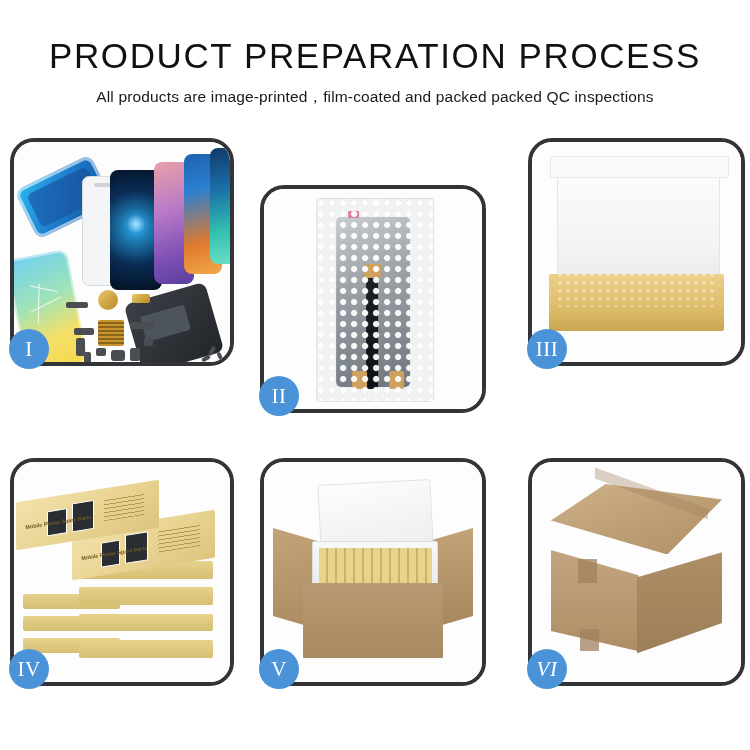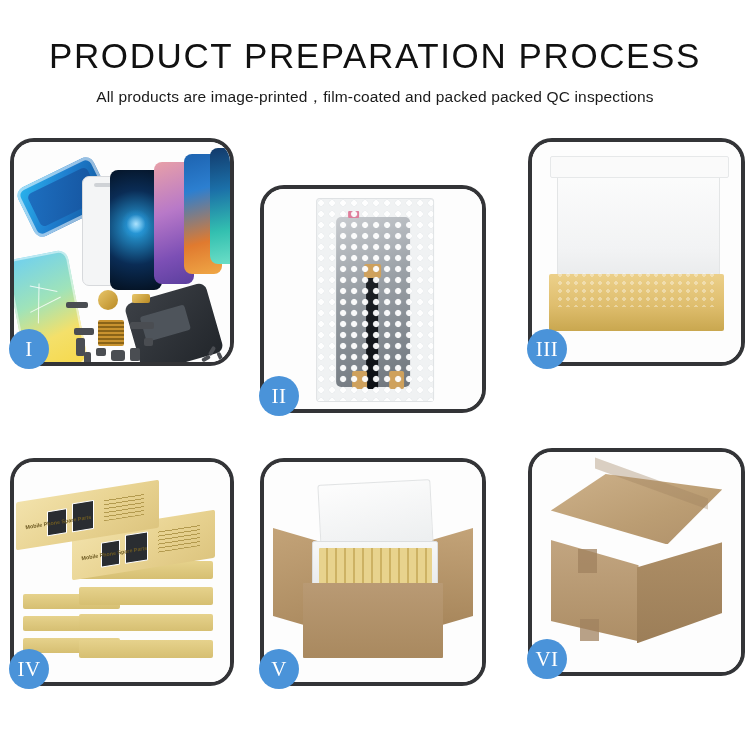--- a/index.html
+++ b/index.html
@@ -36,21 +36,21 @@
   }
   .panel .clip {
     position: absolute; inset: 0; border-radius: 20px; overflow: hidden;
     background: #fdfdfd;
   }
   .p1 { left: 0;   top: 0;   width: 224px; height: 228px; }
   .p2 { left: 250px; top: 0; width: 226px; height: 228px; margin-top: 47px; }
   .p3 { left: 518px; top: 0; width: 217px; height: 228px; padding-left: 40px; }
   .p4 { left: 0;   top: 320px; width: 224px; height: 228px; }
   .p5 { left: 250px; top: 320px; width: 226px; height: 228px; }
-  .p6 { left: 518px; top: 310px; width: 217px; height: 228px; }
+  .p6 { left: 518px; top: 320px; width: 217px; height: 228px; font-style: italic; }
 
   
   .badge {
     position: absolute; left: -5px; bottom: -7px;
     width: 40px; height: 40px; border-radius: 50%;
     background: #4a93d9;
     display: flex; align-items: center; justify-content: center;
     color: #ffffff;
     font-family: "Liberation Serif", serif;
     font-size: 21px; line-height: 1; letter-spacing: .5px;

